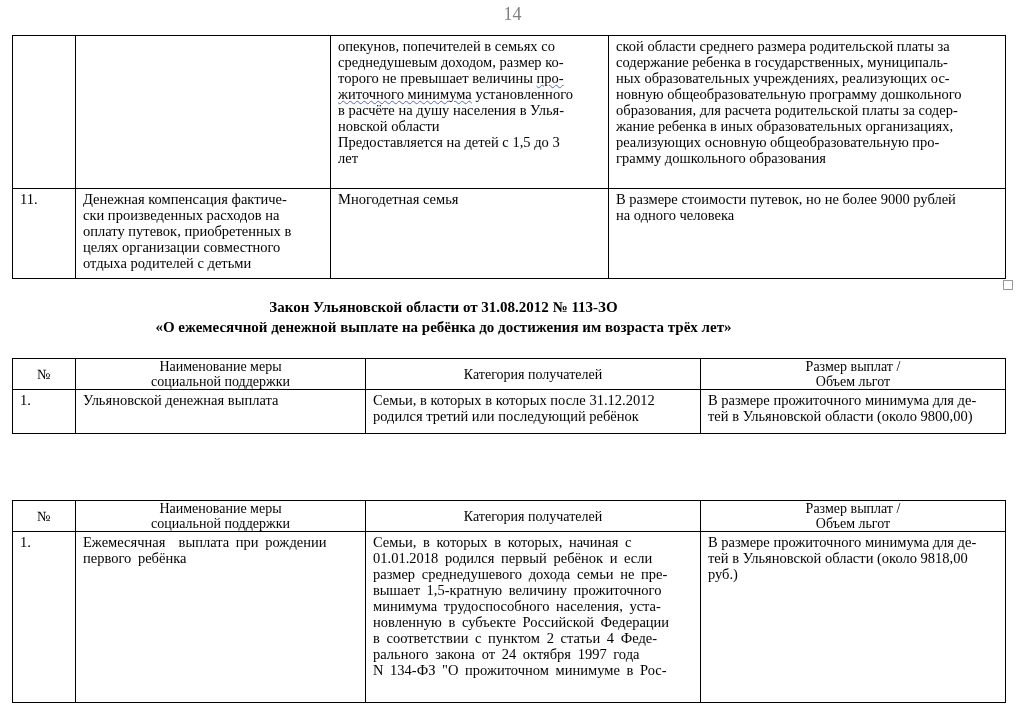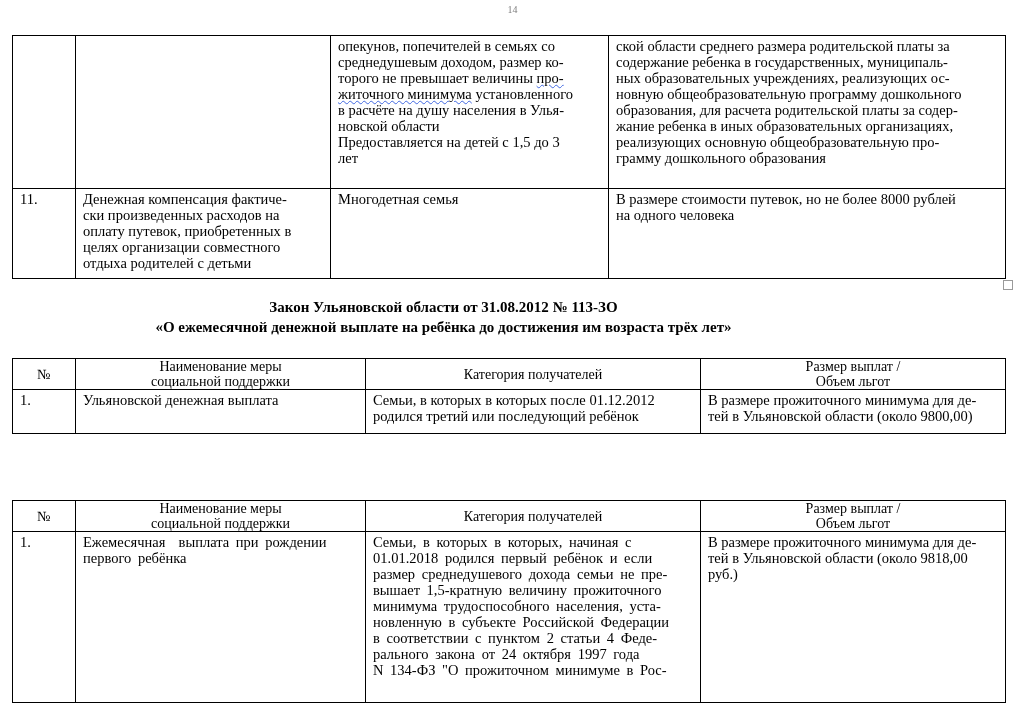--- a/index.html
+++ b/index.html
@@ -2,21 +2,21 @@
 <html style="--wavy: #4169E1; --page_number: #7f7f7f;"><head>
 <meta charset="utf-8">
 <style>
   html,body { margin:0; padding:0; background:#fff; }
   .page {
     position:relative; width:1025px; height:717px; background:#ffffff;
     font-family:"Liberation Serif","DejaVu Serif",serif; color:#000; overflow:hidden;
   }
   .page-number {
     position:absolute; top:4px; left:0; width:1025px; text-align:center;
-    font-size:10px; color:var(--page_number, #7f7f7f);
+    font-size:18px; color:var(--page_number, #7f7f7f);
   }
   .doc-table {
     border-collapse:collapse; table-layout:fixed; width:993px; position:absolute; left:12px;
   }
   .doc-table td, .doc-table th {
     border:1.5px solid #000; vertical-align:top; text-align:left;
     padding:2px 8px 2px 7px; font-size:14.5px; line-height:16px;
     white-space:pre-wrap; overflow:hidden; font-weight:normal;
   }
   .doc-table th {
@@ -77,21 +77,21 @@
 грамму дошкольного образования</td>
     </tr>
     <tr style="height:90px">
       <td>11.</td>
       <td>Денежная компенсация фактиче-
 ски произведенных расходов на
 оплату путевок, приобретенных в
 целях организации совместного
 отдыха родителей с детьми</td>
       <td>Многодетная семья</td>
-      <td>В размере стоимости путевок, но не более 8000 рублей
+      <td>В размере стоимости путевок, но не более 9000 рублей
 на одного человека</td>
     </tr>
   </tbody>
     </table>
 
   <div class="resize-handle"></div>
 
   <div class="heading h1">Закон Ульяновской области от 31.08.2012 № 113-ЗО
 «О ежемесячной денежной выплате на ребёнка до достижения им возраста трёх лет»</div>
 
@@ -107,21 +107,21 @@
       <th>№</th>
       <th>Наименование меры
 социальной поддержки</th>
       <th>Категория получателей</th>
       <th>Размер выплат /
 Объем льгот</th>
     </tr>
     <tr style="height:44px">
       <td>1.</td>
       <td>Ульяновской денежная выплата</td>
-      <td>Семьи, в которых в которых после 01.12.2012
+      <td>Семьи, в которых в которых после 31.12.2012
 родился третий или последующий ребёнок</td>
       <td>В размере прожиточного минимума для де-
 тей в Ульяновской области (около 9800,00)</td>
     </tr>
   </tbody>
     </table>
 
 
   <table class="doc-table t3">
     <colgroup>

